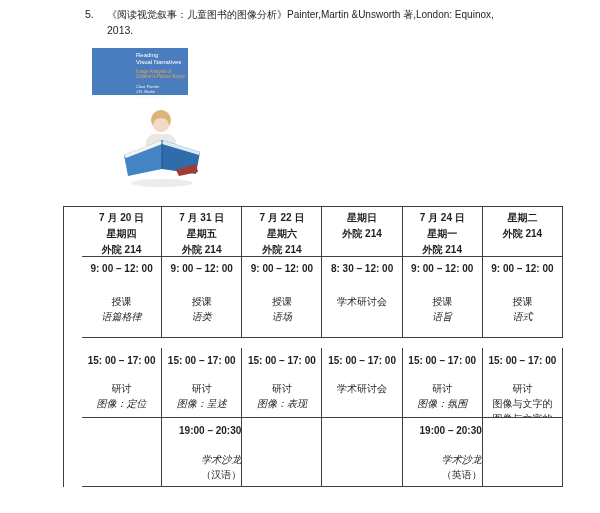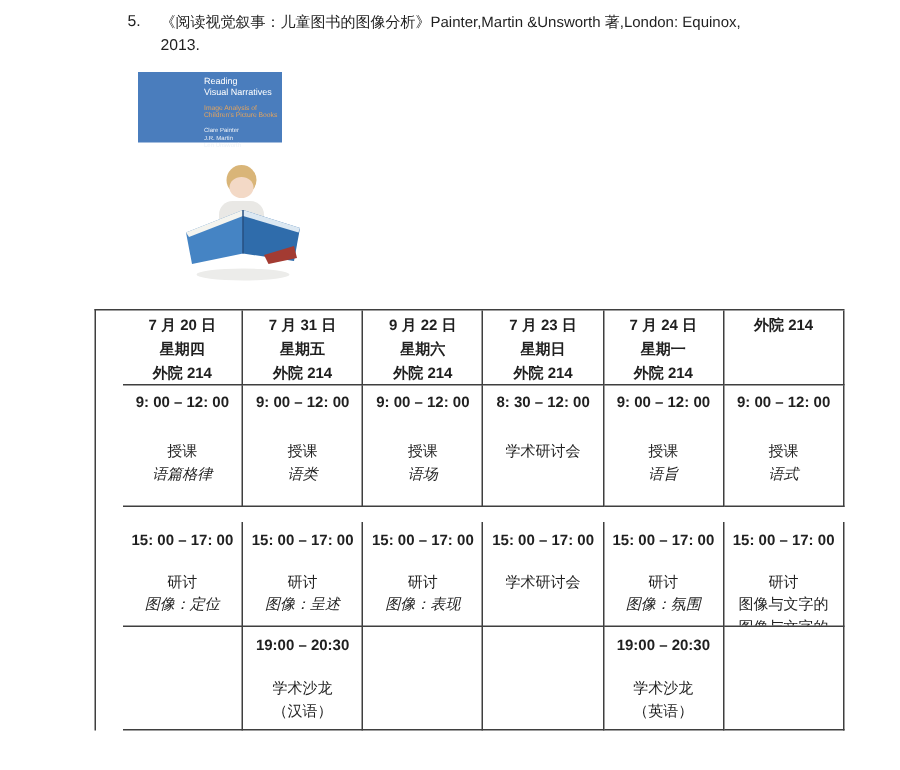--- a/index.html
+++ b/index.html
@@ -23,27 +23,27 @@
 
   
   .tbl{position:absolute;left:63px;top:206px;width:481px;display:grid;
        grid-template-columns:repeat(6,1fr);grid-template-rows:50px 81px 80px 69px;
        border-left:1px solid #3f3f3f;border-top:1px solid #3f3f3f;padding-left:18px;}
   .cell{border-right:1px solid #3f3f3f;border-bottom:1px solid #3f3f3f;
         text-align:center;font-size:10px;box-sizing:border-box;overflow:hidden;}
   .rh{padding-top:3px;font-weight:bold;}
   .rm{padding-top:4px;}
   .ra{padding-top:5px;margin-top:10px;}
-  .re{padding-top:5px;}
+  .re{padding-top:5px;text-align:right;}
   .ln{display:block;height:15px;line-height:15px;white-space:nowrap;}
   .rh .ln{height:16px;line-height:16px;}
   .time{font-weight:600;}
   .act-m{margin-top:18px;}
   .act-a{margin-top:13px;}
-  .act-e{margin-top:14px;}
+  .act-e{margin-top:14px;font-style:italic;}
   .kai{font-style:italic;font-family:"DejaVu Serif",serif;}
 </style>
 </head>
 <body>
 
 <div id="page">
 
   <span class="ref-number">5.</span>
   <span class="ref-line1">《阅读视觉叙事：儿童图书的图像分析》Painter,Martin &amp;Unsworth 著,London: Equinox,</span>
   <span class="ref-line2">2013.</span>
@@ -81,35 +81,35 @@
       <span class="ln">7 月 20 日</span>
       <span class="ln">星期四</span>
       <span class="ln">外院 214</span>
     </div>
     <div class="cell rh">
       <span class="ln">7 月 31 日</span>
       <span class="ln">星期五</span>
       <span class="ln">外院 214</span>
     </div>
     <div class="cell rh">
-      <span class="ln">9 月 22 日</span>
+      <span class="ln">7 月 22 日</span>
       <span class="ln">星期六</span>
       <span class="ln">外院 214</span>
     </div>
     <div class="cell rh">
-      <span class="ln">7 月 23 日</span>
       <span class="ln">星期日</span>
       <span class="ln">外院 214</span>
     </div>
     <div class="cell rh">
       <span class="ln">7 月 24 日</span>
       <span class="ln">星期一</span>
       <span class="ln">外院 214</span>
     </div>
     <div class="cell rh">
+      <span class="ln">星期二</span>
       <span class="ln">外院 214</span>
     </div>
 
     <div class="cell rm">
       <span class="ln time">9: 00 – 12: 00</span>
       <span class="ln act-m">授课</span>
       <span class="ln kai">语篇格律</span>
     </div>
     <div class="cell rm">
       <span class="ln time">9: 00 – 12: 00</span>

